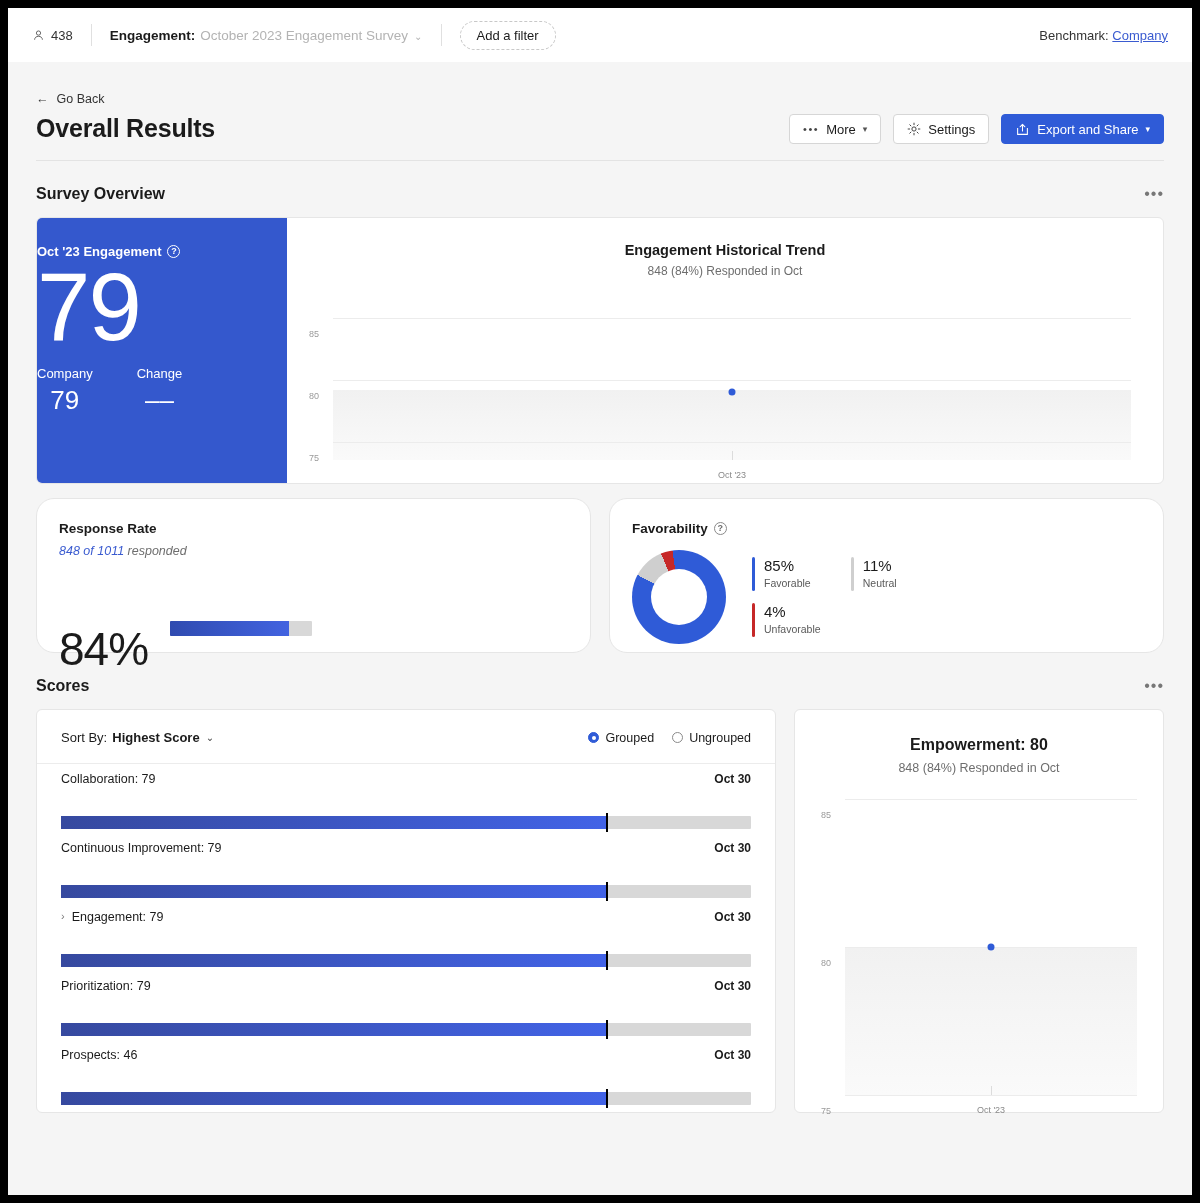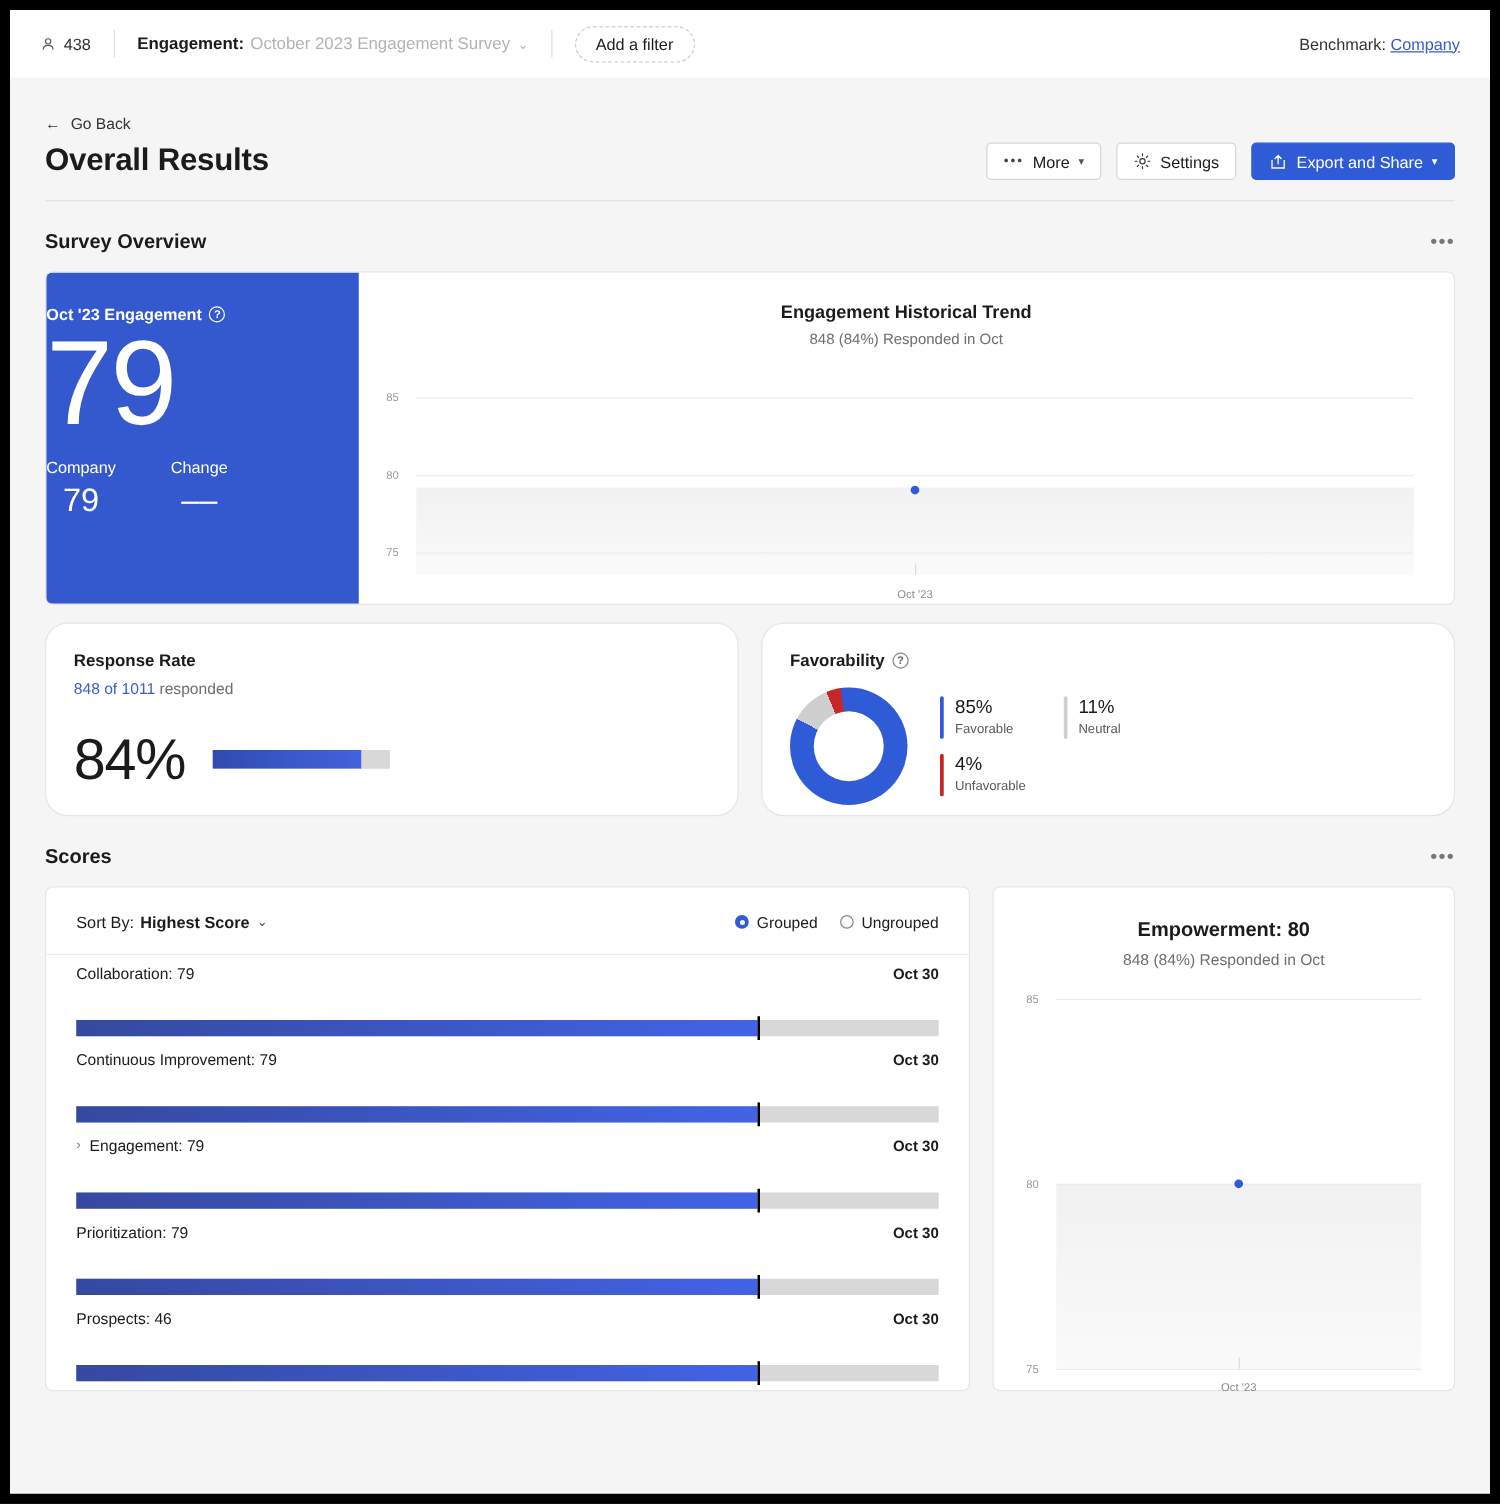--- a/index.html
+++ b/index.html
@@ -110,40 +110,40 @@
   .sub-cols { display: flex; gap: 44px; margin-top: 8px; }
   .sub-col { text-align: center; }
   .sub-lbl { font-size: 13px; font-weight: 400; }
   .sub-val { font-size: 26px; font-weight: 300; margin-top: 4px; }
 
   .trend { flex: 1; position: relative; padding-top: 24px; }
   .trend-title { text-align: center; font-size: 14.5px; font-weight: 600; color: #1b1b1b; }
   .trend-sub { text-align: center; font-size: 12px; color: #6e6e6e; margin-top: 6px; }
   .plot { position: relative; margin: 22px 32px 0 46px; height: 160px; }
   .gl { position: absolute; left: 0; right: 0; height: 1px; background: #ececec; }
-  .gl-lbl { position: absolute; left: -24px; font-size: 9px; color: #9a9a9a; transform: translateY(-50%); }
+  .gl-lbl { position: absolute; left: -24px; font-size: 9px; color: #9a9a9a; transform: translateY(-50%); margin-top: 16px; }
   .band {
     position: absolute; left: 0; right: 0;
     background: linear-gradient(180deg,#f1f1f1 0%,#fafafa 100%);
   }
   .pt { position: absolute; width: 7px; height: 7px; border-radius: 50%; background: #2f5bd7; transform: translate(-50%,-50%); }
   .tick { position: absolute; width: 1px; background: #dcdcdc; }
   .xlbl { position: absolute; font-size: 9px; color: #8a8a8a; transform: translateX(-50%); }
 
   
   .metrics { display: flex; gap: 18px; margin-top: 14px; }
   .mcard {
     flex: 1; background: #fff; border: 1px solid #e6e6e6;
     border-radius: 18px; height: 155px; padding: 22px 22px;
   }
   .mtitle { font-size: 13.5px; font-weight: 600; color: #1b1b1b; display: flex; align-items: center; gap: 6px; }
-  .msub { font-size: 12.5px; color: #6e6e6e; margin-top: 8px; }
+  .msub { font-size: 12.5px; color: #6e6e6e; margin-top: 8px; font-style: italic; }
   .msub .lnk { color: #3a5bd0; }
   .rr-row { display: flex; align-items: center; gap: 22px; margin-top: 22px; }
-  .rr-pct { font-size: 46px; font-weight: 300; color: #1b1b1b; letter-spacing: -1px; }
+  .rr-pct { font-size: 46px; font-weight: 300; color: #1b1b1b; letter-spacing: -1px; margin-top: 42px; }
   .rr-bar { width: 142px; height: 15px; background: #d8d8d8; border-radius: 1px; overflow: hidden; }
   .rr-fill { height: 100%; background: linear-gradient(90deg,#2f4bb0 0%,#4263e0 100%); }
   .big-num { font-size: 52px; font-weight: 300; color: #1b1b1b; margin-top: 24px; letter-spacing: -1px; }
   .vlink { font-size: 12.5px; color: #3a5bd0; margin-top: 32px; cursor: pointer; }
 
   .fav-row { display: flex; align-items: center; gap: 26px; margin-top: 14px; }
   .donut { width: 94px; height: 94px; position: relative; flex: none; }
   .donut .hole {
     position: absolute; left: 50%; top: 50%; transform: translate(-50%,-50%);
     width: 56px; height: 56px; border-radius: 50%; background: #fff;

